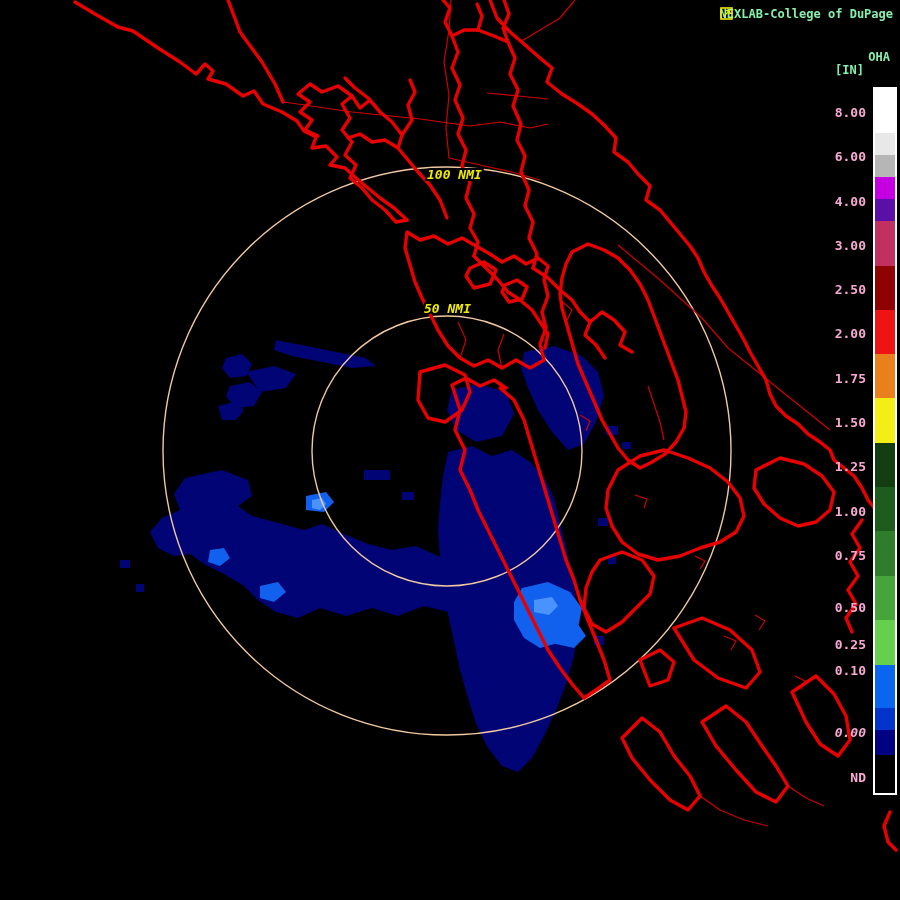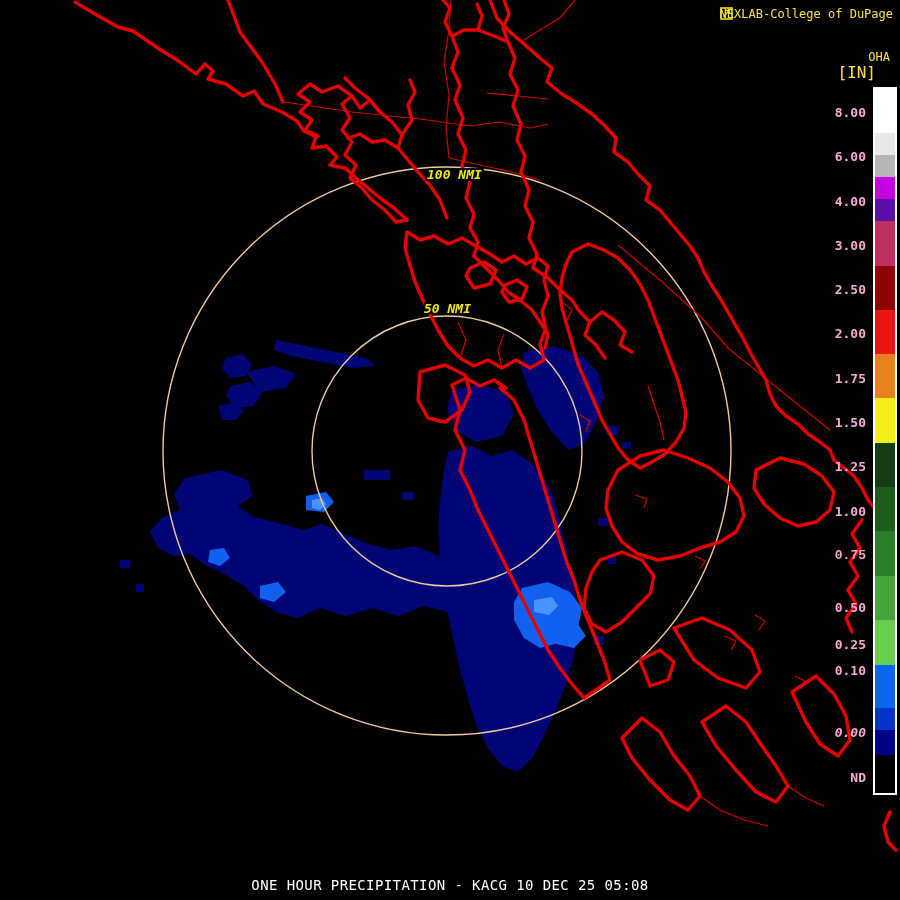--- a/index.html
+++ b/index.html
@@ -1,22 +1,22 @@
 <!DOCTYPE html>
 <html><head>
 <meta charset="utf-8">
 <style>
   html,body{margin:0;padding:0;background:#000;}
   .stage{position:relative;width:900px;height:900px;background:#000;overflow:hidden;
          font-family:"DejaVu Sans Mono","Liberation Mono",monospace;}
   .stage svg{position:absolute;left:0;top:0;}
-  .ytext{position:absolute;color:#fde047;font-weight:normal;white-space:pre;}
+  .ytext{position:absolute;color:#86efac;font-weight:bold;white-space:pre;}
   .title-row{top:7px;right:7px;font-size:12px;display:flex;align-items:center;gap:4px;position:absolute;}
   .oha{top:50px;right:10px;font-size:12px;}
-  .in-units{top:63px;right:24px;font-size:16px;}
+  .in-units{top:63px;right:36px;font-size:12px;}
   .legend-bar{position:absolute;left:873px;top:87px;width:20px;border:2px solid #ffffff;background:#000;}
   .legend-seg{width:100%;}
   .legend-label{position:absolute;right:34px;font-size:13px;font-weight:bold;color:#f9a8d4;
                 text-align:right;white-space:pre;}
   .caption{position:absolute;left:50%;transform:translateX(-50%);top:877px;color:#ffffff;
            font-size:14px;letter-spacing:0.4px;white-space:pre;}
   .ring-label{font-size:13px;font-weight:bold;font-style:italic;fill:#f0ea00;
               font-family:"DejaVu Sans Mono","Liberation Mono",monospace;
               paint-order:stroke;stroke:#000;stroke-width:4px;}
   .coast{stroke:#e80000;stroke-width:3.4;fill:none;stroke-linejoin:round;stroke-linecap:round;}
@@ -209,22 +209,21 @@
       <div class="legend-label" style="top: 105px;">8.00</div>
       <div class="legend-label" style="top: 149px;">6.00</div>
       <div class="legend-label" style="top: 194px;">4.00</div>
       <div class="legend-label" style="top: 238px;">3.00</div>
       <div class="legend-label" style="top: 282px;">2.50</div>
       <div class="legend-label" style="top: 326px;">2.00</div>
       <div class="legend-label" style="top: 371px;">1.75</div>
       <div class="legend-label" style="top: 415px;">1.50</div>
       <div class="legend-label" style="top: 459px;">1.25</div>
       <div class="legend-label" style="top: 504px;">1.00</div>
-      <div class="legend-label" style="top: 548px; font-family: Liberation Mono, monospace;">0.75</div>
+      <div class="legend-label" style="top: 548px;">0.75</div>
       <div class="legend-label" style="top: 592px; margin-top: 8px;">0.50</div>
       <div class="legend-label" style="top: 637px;">0.25</div>
       <div class="legend-label" style="top: 663px;">0.10</div>
       <div class="legend-label" style="top: 725px; font-style: italic;">0.00</div>
       <div class="legend-label" style="top: 770px;">ND</div>
     </div>
 
-  <div class="caption">ONE HOUR PRECIPITATION - KACG 10 DEC 25 05:08</div>
 </div>
 
 </body></html>

